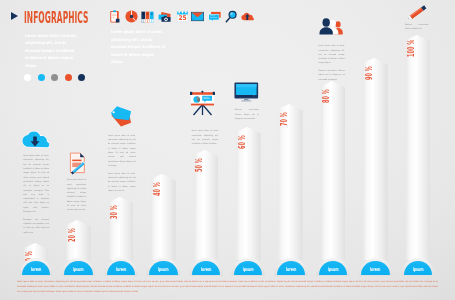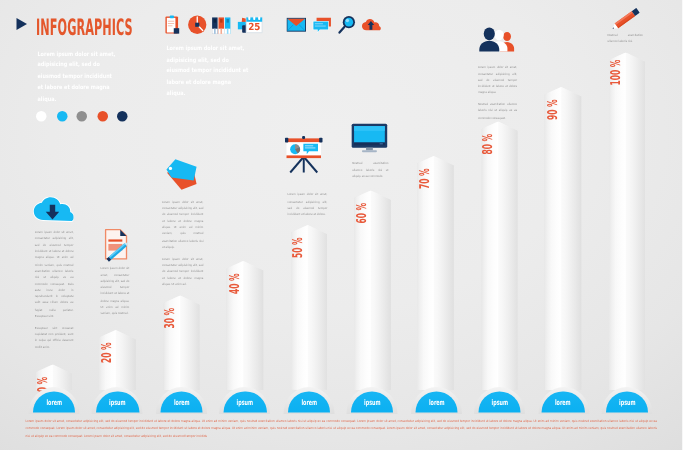--- a/index.html
+++ b/index.html
@@ -104,21 +104,21 @@
   </svg></div>
       <div class="tico" style="left: 157.91px; width: 13px; height: 13px;"><svg width="13" height="13" viewBox="0 0 34 30">
    <path d="M9 3 L33 8.5 L31.5 17.5 L8 12 Z" fill="#e8512a"></path>
    <rect x="1.5" y="10" width="22" height="13" fill="#17b9f3"></rect>
    <rect x="9" y="16" width="24" height="13" rx="1.4" fill="#15325c"></rect>
    <rect x="15" y="13.5" width="8" height="3" fill="#15325c"></rect>
    <circle cx="21" cy="22.5" r="4.6" fill="#ffffff"></circle>
    <circle cx="21" cy="22.5" r="2.4" fill="#15325c"></circle>
    <rect x="27.5" y="13.5" width="4.4" height="3" fill="#e8512a"></rect>
   </svg></div>
-      <div class="tico" style="left: 163px; width: 13px; height: 13px;"><svg width="13" height="13" viewBox="0 0 30 32">
+      <div class="tico" style="left: 176px; width: 13px; height: 13px;"><svg width="13" height="13" viewBox="0 0 30 32">
    <rect x="1" y="3" width="28" height="27" rx="1.6" fill="#dfe6eb"></rect>
    <rect x="3" y="11" width="24" height="17" fill="#ffffff"></rect>
    <rect x="2" y="4" width="26" height="7" fill="#17b9f3"></rect>
    <rect x="5.2" y="2.6" width="3.4" height="5.4" rx="1.4" fill="#ffffff"></rect>
    <rect x="13.3" y="2.6" width="3.4" height="5.4" rx="1.4" fill="#ffffff"></rect>
    <rect x="21.4" y="2.6" width="3.4" height="5.4" rx="1.4" fill="#ffffff"></rect>
    <text x="15" y="25.4" font-family="DejaVu Sans Condensed, DejaVu Sans, sans-serif" font-weight="bold" font-size="16" fill="#e8512a" text-anchor="middle">25</text>
   </svg></div>
       <div class="tico" style="left: 191.25px; width: 13px; height: 13px;"><svg width="13" height="13" viewBox="0 0 34 24">
    <rect x="0.8" y="0.8" width="32.4" height="22.4" fill="#17b9f3" stroke="#15325c" stroke-width="1.6"></rect>

